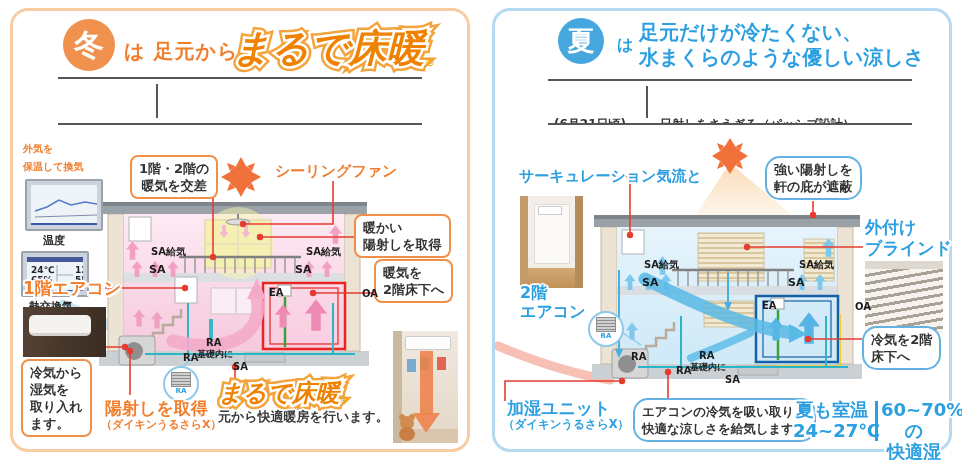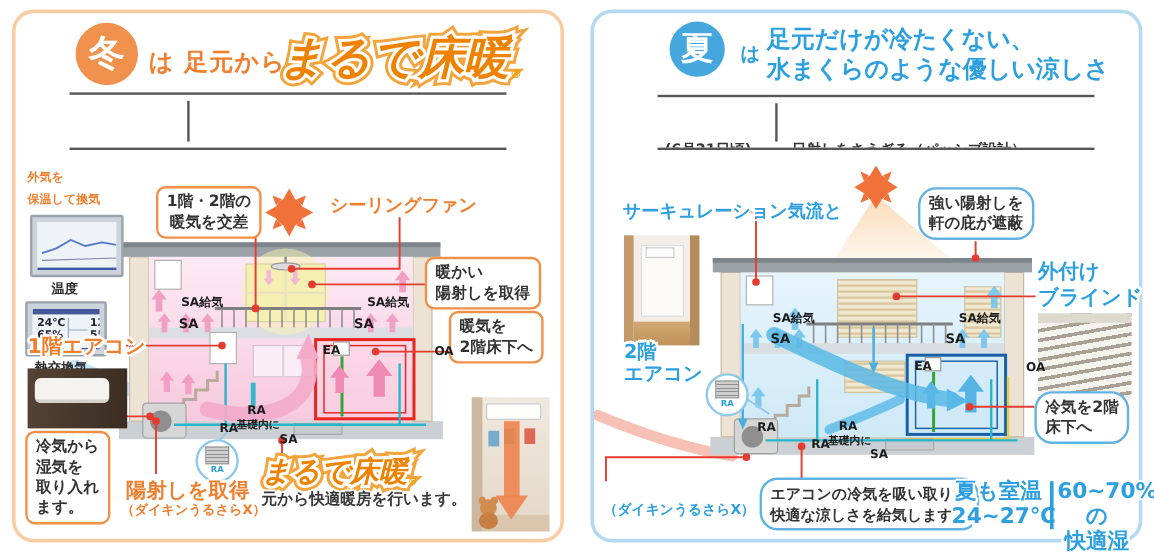--- a/index.html
+++ b/index.html
@@ -414,20 +414,21 @@
   <div class="duct" style="left:304px;top:247px;">SA給気</div>
   <div class="duct" style="left:293px;top:265px;font-size:11px;">SA</div>
   <div class="duct" style="left:267px;top:289px;">EA</div>
   <div class="duct" style="left:360px;top:290px;">OA</div>
   <div class="duct" style="left:204px;top:339px;">RA</div>
   <div class="duct" style="left:195px;top:350px;font-size:9px;">基礎内に</div>
   <div class="duct" style="left:181px;top:354px;">RA</div>
   <div class="duct" style="left:136px;top:340px;">RA</div>
   <div class="duct" style="left:230px;top:363px;">SA</div>
 
+  <div class="blabel oshad" style="left:12px;top:386px;font-size:17px;">加湿ユニット</div>
   <div class="blabel oshad" style="left:8px;top:406px;font-size:11.5px;">（ダイキンうるさらX）</div>
 
   <div class="stat oshad" style="left:298px;top:388px;width:78px;">
     <div>夏も室温</div>
     <div>24~27℃</div>
   </div>
   <div class="abs" style="left:380px;top:390px;width:3px;height:40px;background:#2b9fe0;"></div>
   <div class="stat oshad" style="left:386px;top:388px;width:66px;">
     <div>60~70%の</div>
     <div>快適湿度</div>

